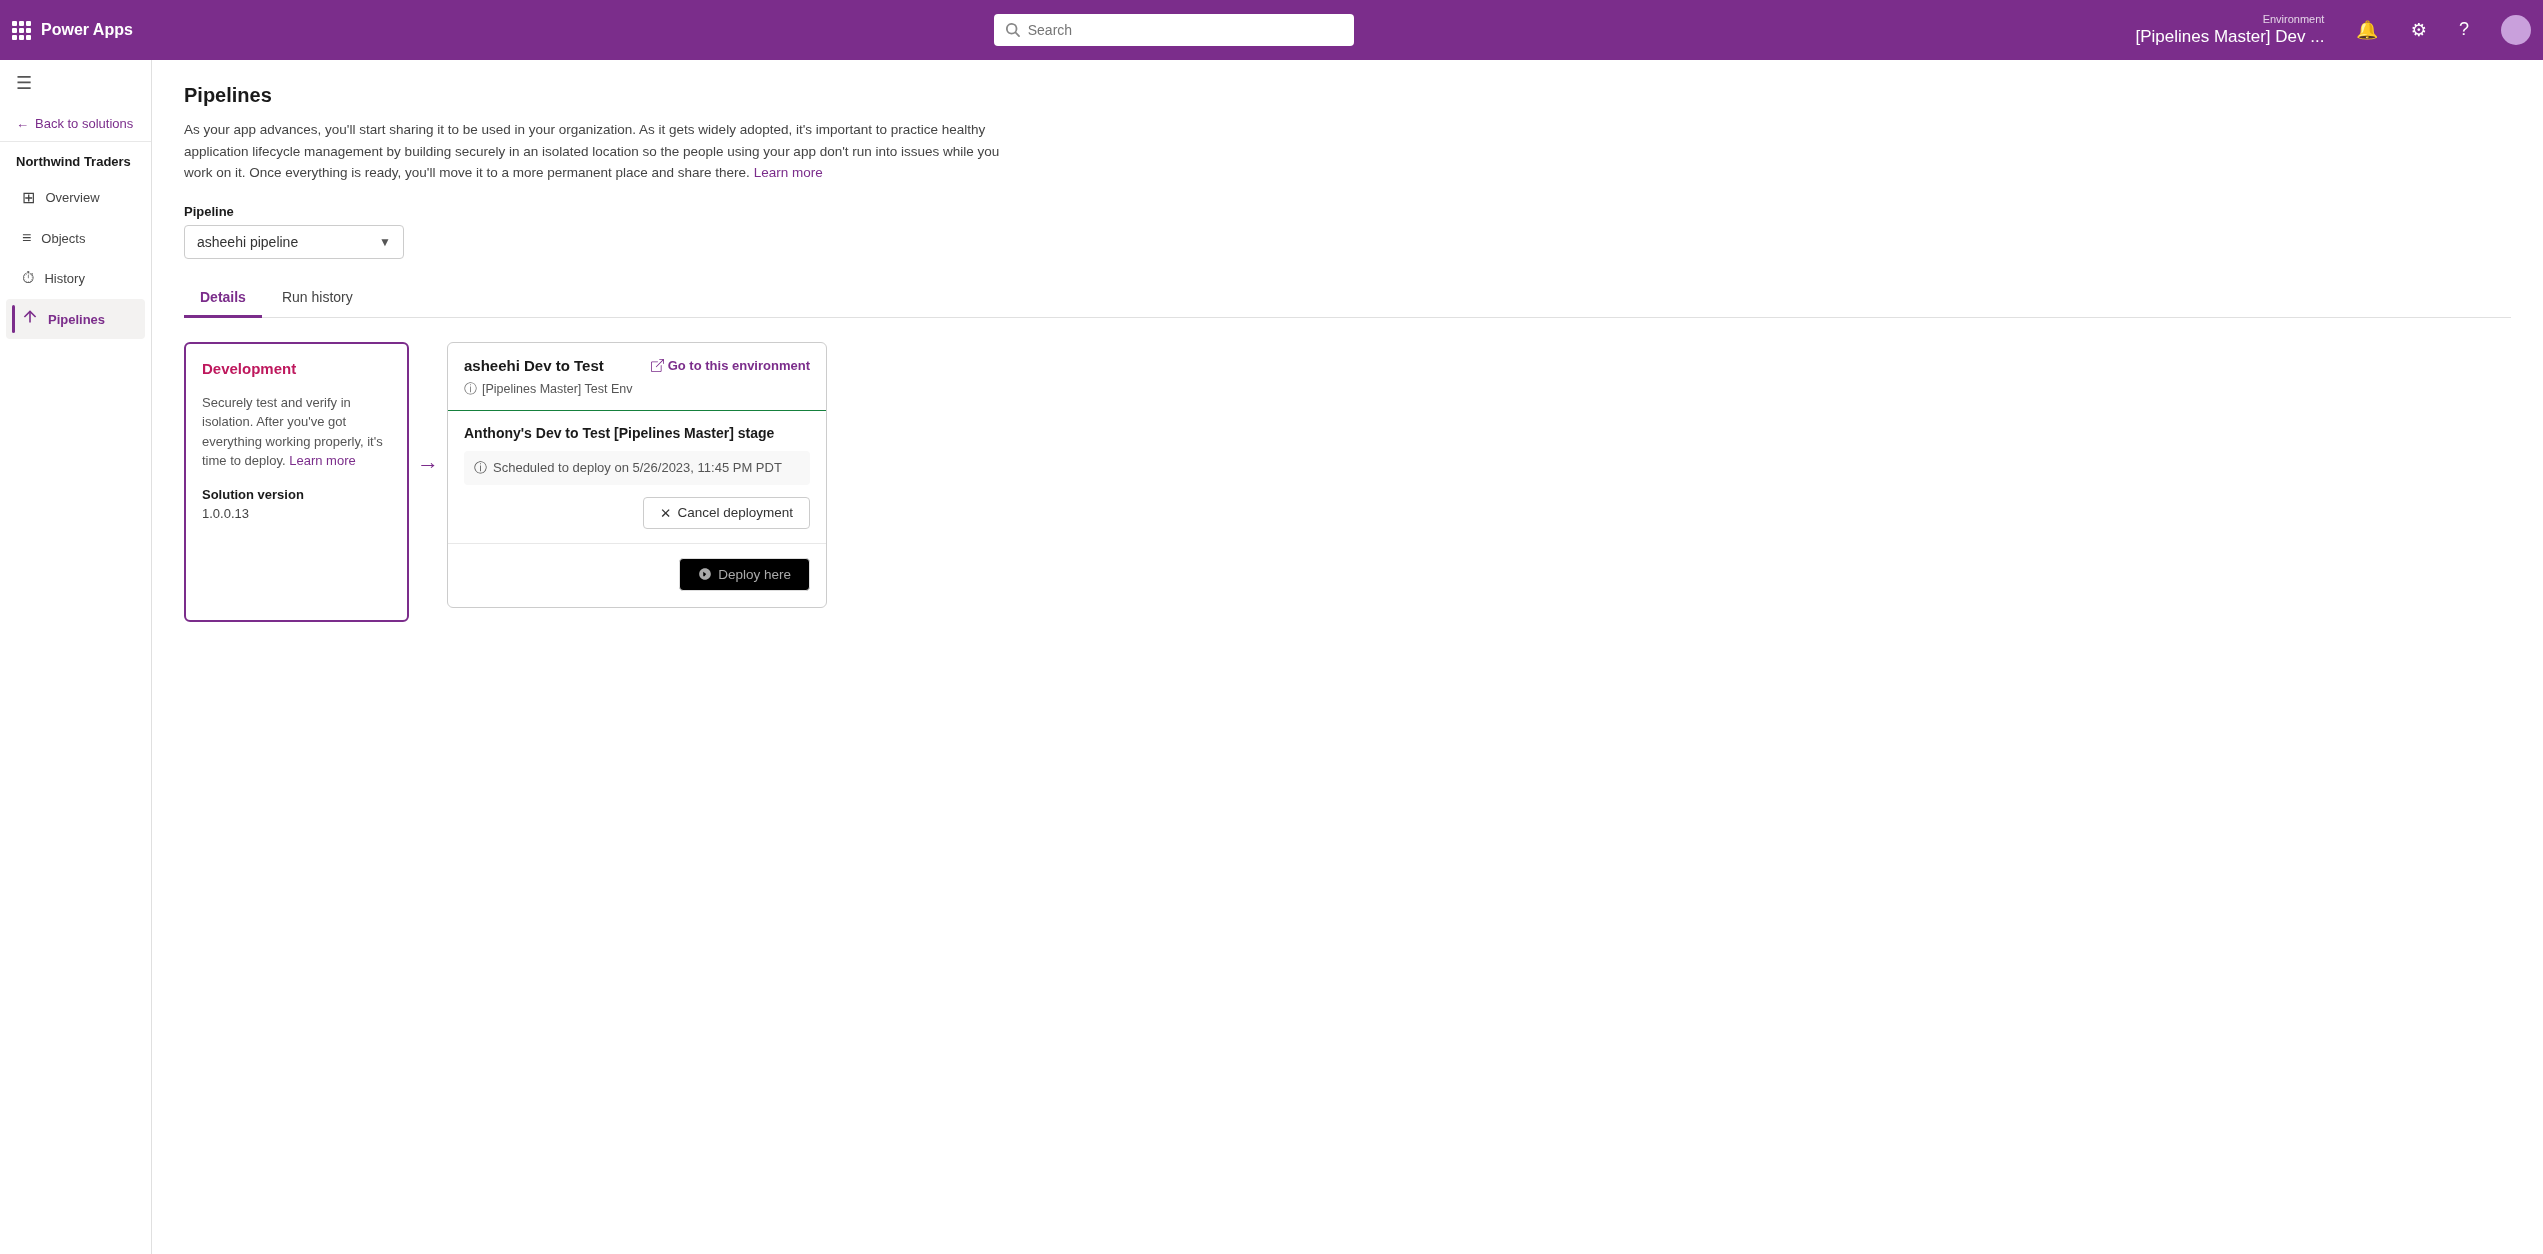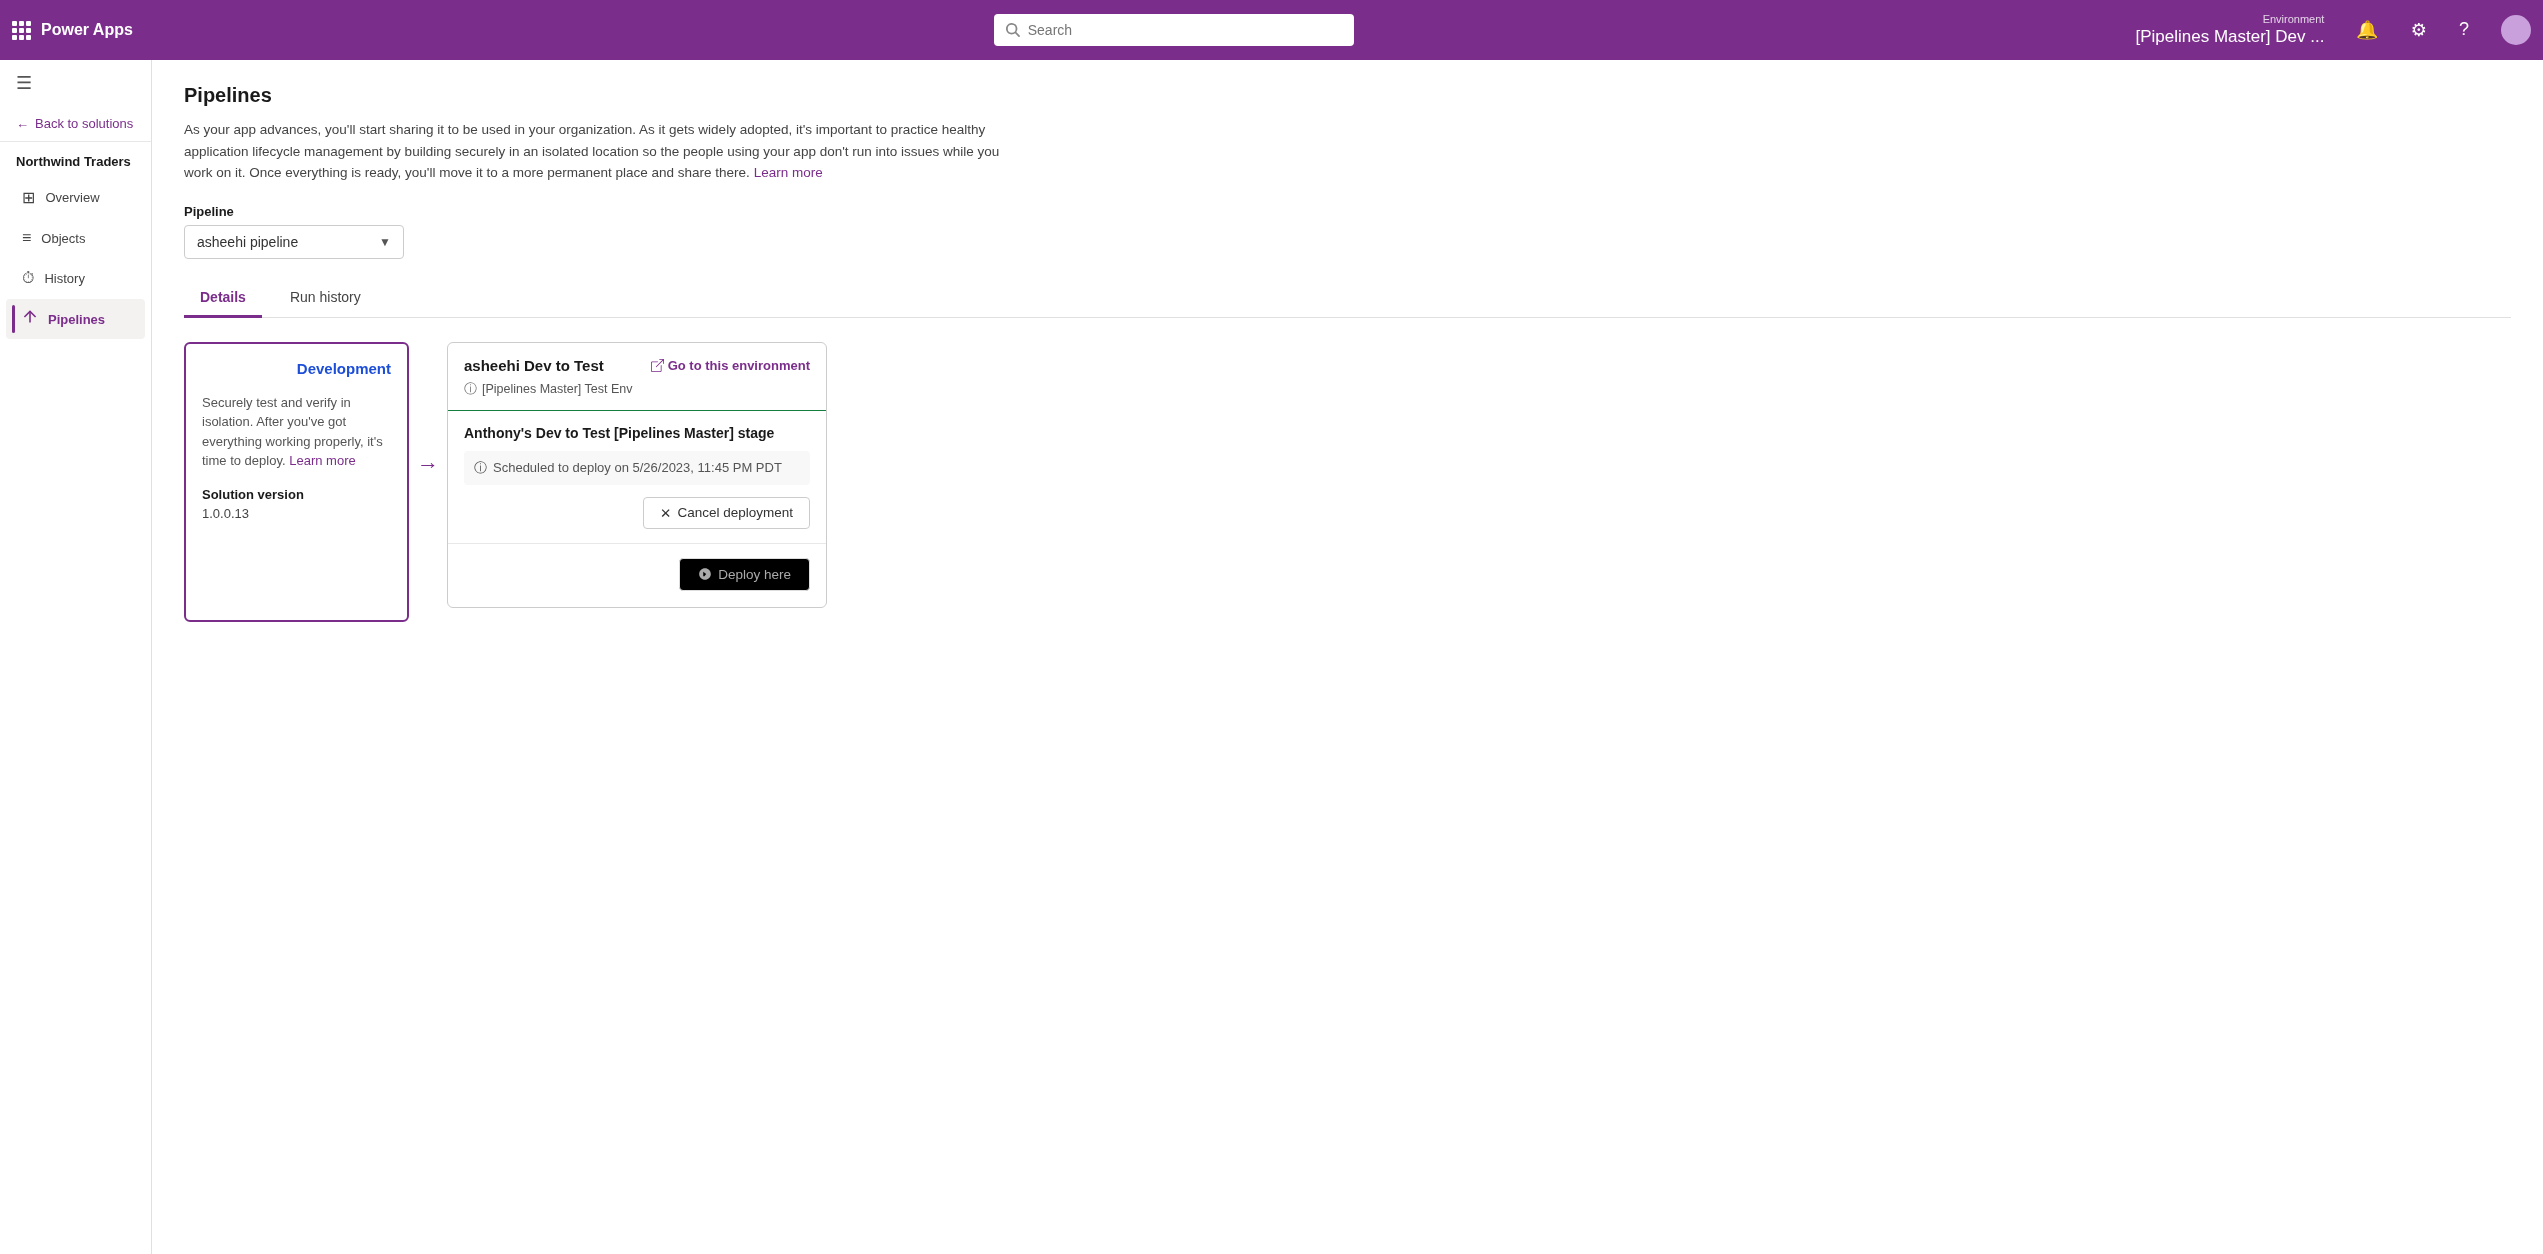--- a/index.html
+++ b/index.html
@@ -209,21 +209,21 @@
       font-size: 14px;
       color: #333;
     }
     .dropdown-arrow { color: #555; font-size: 12px; }
 
     
     .tabs {
       display: flex;
       border-bottom: 1px solid #e0e0e0;
       margin: 20px 0 0;
-      gap: 12px;
+      gap: 4px;
     }
     .tab {
       padding: 10px 16px;
       font-size: 14px;
       cursor: pointer;
       color: #444;
       border-bottom: 3px solid transparent;
       margin-bottom: -1px;
     }
     .tab.active {
@@ -243,23 +243,22 @@
       border: 2px solid #7B2D8B;
       border-radius: 6px;
       width: 225px;
       min-height: 280px;
       background: white;
       padding: 16px;
     }
     .stage-card-title {
       font-size: 15px;
       font-weight: 700;
-      color: #1d4ed8;
+      color: #be185d;
       margin-bottom: 16px;
-      text-align: right;
     }
     .stage-card-desc {
       font-size: 13px;
       color: #555;
       line-height: 1.5;
       margin-bottom: 16px;
     }
     .stage-card-desc a {
       color: #7B2D8B;
       text-decoration: none;

